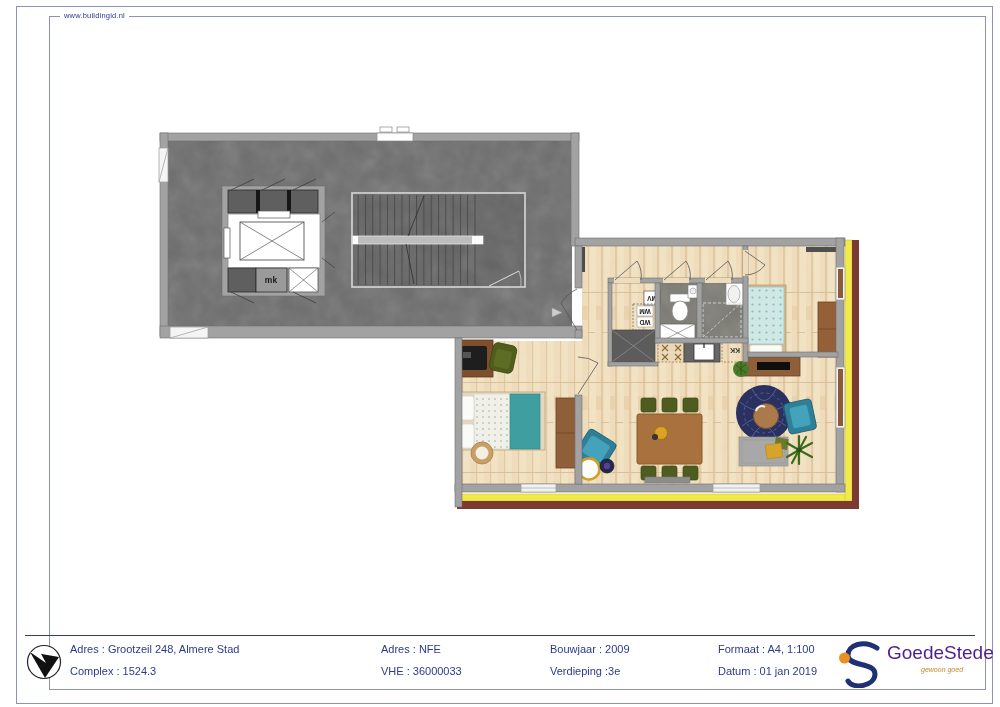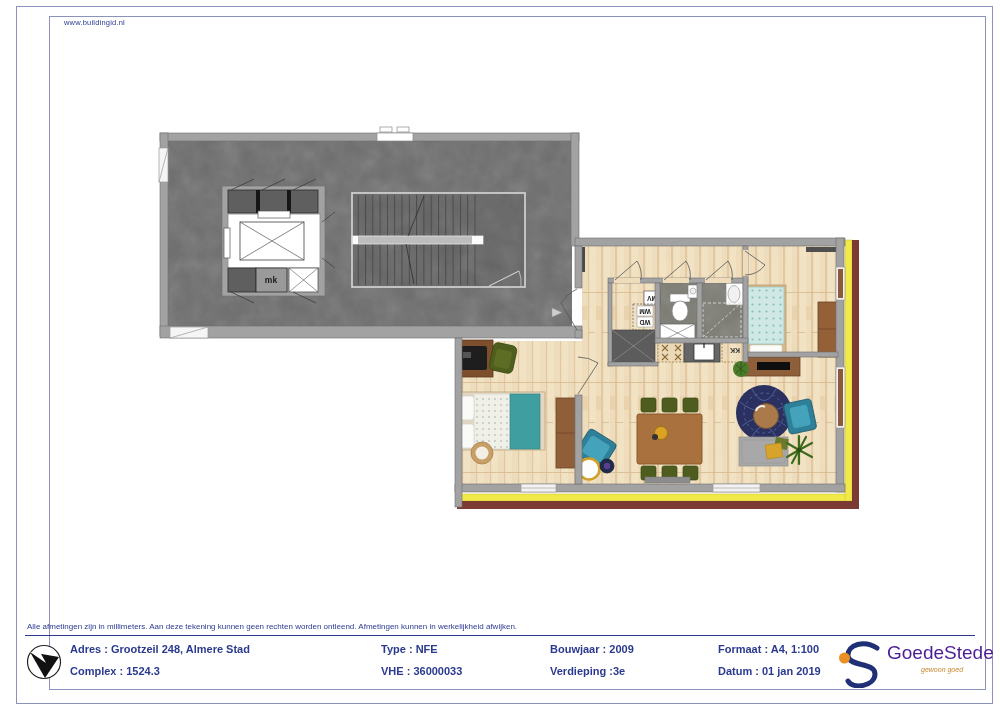--- a/index.html
+++ b/index.html
@@ -1,26 +1,26 @@
 <!DOCTYPE html>
 <html><head>
 <meta charset="utf-8">
 <style>
   html,body{margin:0;padding:0;background:#fff;}
   .page{position:relative;width:1000px;height:707px;background:#ffffff;overflow:hidden;
         font-family:"Liberation Sans",sans-serif;}
   .frame{position:absolute;border:1px solid #8d92bb;}
   .outer-frame{left:16px;top:6px;width:975px;height:696px;}
   .inner-frame{left:49px;top:16px;width:935px;height:672px;}
-  .site-label{position:absolute;left:60px;top:18px;font-size:7.5px;color:#2b3a8f;
+  .site-label{position:absolute;left:60px;top:11px;font-size:7.5px;color:#2b3a8f;
               background:#fff;padding:0 4px;letter-spacing:.2px;}
   .plan-svg{position:absolute;left:0;top:0;}
   .disclaimer{position:absolute;left:27px;top:622px;font-size:8px;color:#2b3a8f;}
   .tb-sep{position:absolute;left:25px;top:635px;width:950px;height:0;border-top:1px solid #2b3a8f;}
-  .tb-field{position:absolute;font-size:11px;color:#2b3a8f;white-space:nowrap;font-weight:bold;}
+  .tb-field{position:absolute;font-size:11px;color:#2b3a8f;white-space:nowrap;}
   .logo{position:absolute;left:835px;top:636px;width:150px;height:52px;}
   .logo-name{position:absolute;left:52px;top:6px;font-size:19px;color:#4c1d95;}
   .logo-tagline{position:absolute;left:86px;top:30px;font-size:7px;font-style:italic;color:#c8872e;}
   .north{position:absolute;left:26px;top:642px;}
   svg text{font-family:"Liberation Sans",sans-serif;}
 </style>
 </head>
 <body>
 
 <div class="page">
@@ -344,32 +344,31 @@
       <line x1="521" y1="488" x2="556" y2="488" stroke="#9a9a9a" stroke-width="0.6"></line>
       <rect x="713" y="484" width="47" height="8" fill="#f2f2f2" stroke="#9a9a9a" stroke-width="0.7"></rect>
       <line x1="713" y1="488" x2="760" y2="488" stroke="#9a9a9a" stroke-width="0.6"></line>
       <rect x="836" y="267" width="9" height="33" fill="#f2f2f2" stroke="#9a9a9a" stroke-width="0.7"></rect>
       <rect x="838" y="269" width="5" height="29" fill="#8a5a3a"></rect>
       <rect x="836" y="367" width="9" height="61" fill="#f2f2f2" stroke="#9a9a9a" stroke-width="0.7"></rect>
       <rect x="838" y="369" width="5" height="57" fill="#8a5a3a"></rect>
     </g>
   </svg>
 
-  <div class="disclaimer">Alle afmetingen zijn in millimeters. Aan deze tekening kunnen geen rechten worden ontleend. Afmetingen kunnen in werkelijkheid afwijken.</div>
   <div class="tb-sep"></div>
 
   <svg class="north" width="38" height="42" viewBox="0 0 38 42">
     <circle cx="18" cy="20" r="16.5" fill="#fff" stroke="#222" stroke-width="1.2"></circle>
     <polygon points="4,10 33,15 19,36" fill="#111"></polygon>
     <polygon points="4,10 20,21 14,10" fill="#fff"></polygon>
   </svg>
 
   <div class="tb-field" style="left:70px;top:643px">Adres :  Grootzeil 248, Almere Stad</div>
   <div class="tb-field" style="left:70px;top:665px">Complex : 1524.3</div>
-  <div class="tb-field" style="left:381px;top:643px">Type : NFE</div>
+  <div class="tb-field" style="left:381px;top:643px">Adres : NFE</div>
   <div class="tb-field" style="left:381px;top:665px">VHE :  36000033</div>
   <div class="tb-field" style="left:550px;top:643px">Bouwjaar : 2009</div>
   <div class="tb-field" style="left:550px;top:665px">Verdieping :3e</div>
   <div class="tb-field" style="left:718px;top:643px">Formaat : A4, 1:100</div>
   <div class="tb-field" style="left:718px;top:665px">Datum :  01 jan 2019</div>
 
   <div class="logo">
     <svg width="50" height="52" viewBox="0 0 50 52">
       <path d="M42,12 C30,4 12,8 13,20 C14,31 40,26 40,38 C40,50 18,54 13,45" fill="none" stroke="#203076" stroke-width="5" stroke-linecap="round"></path>
       <circle cx="9.5" cy="22" r="5.5" fill="#e89023"></circle>

